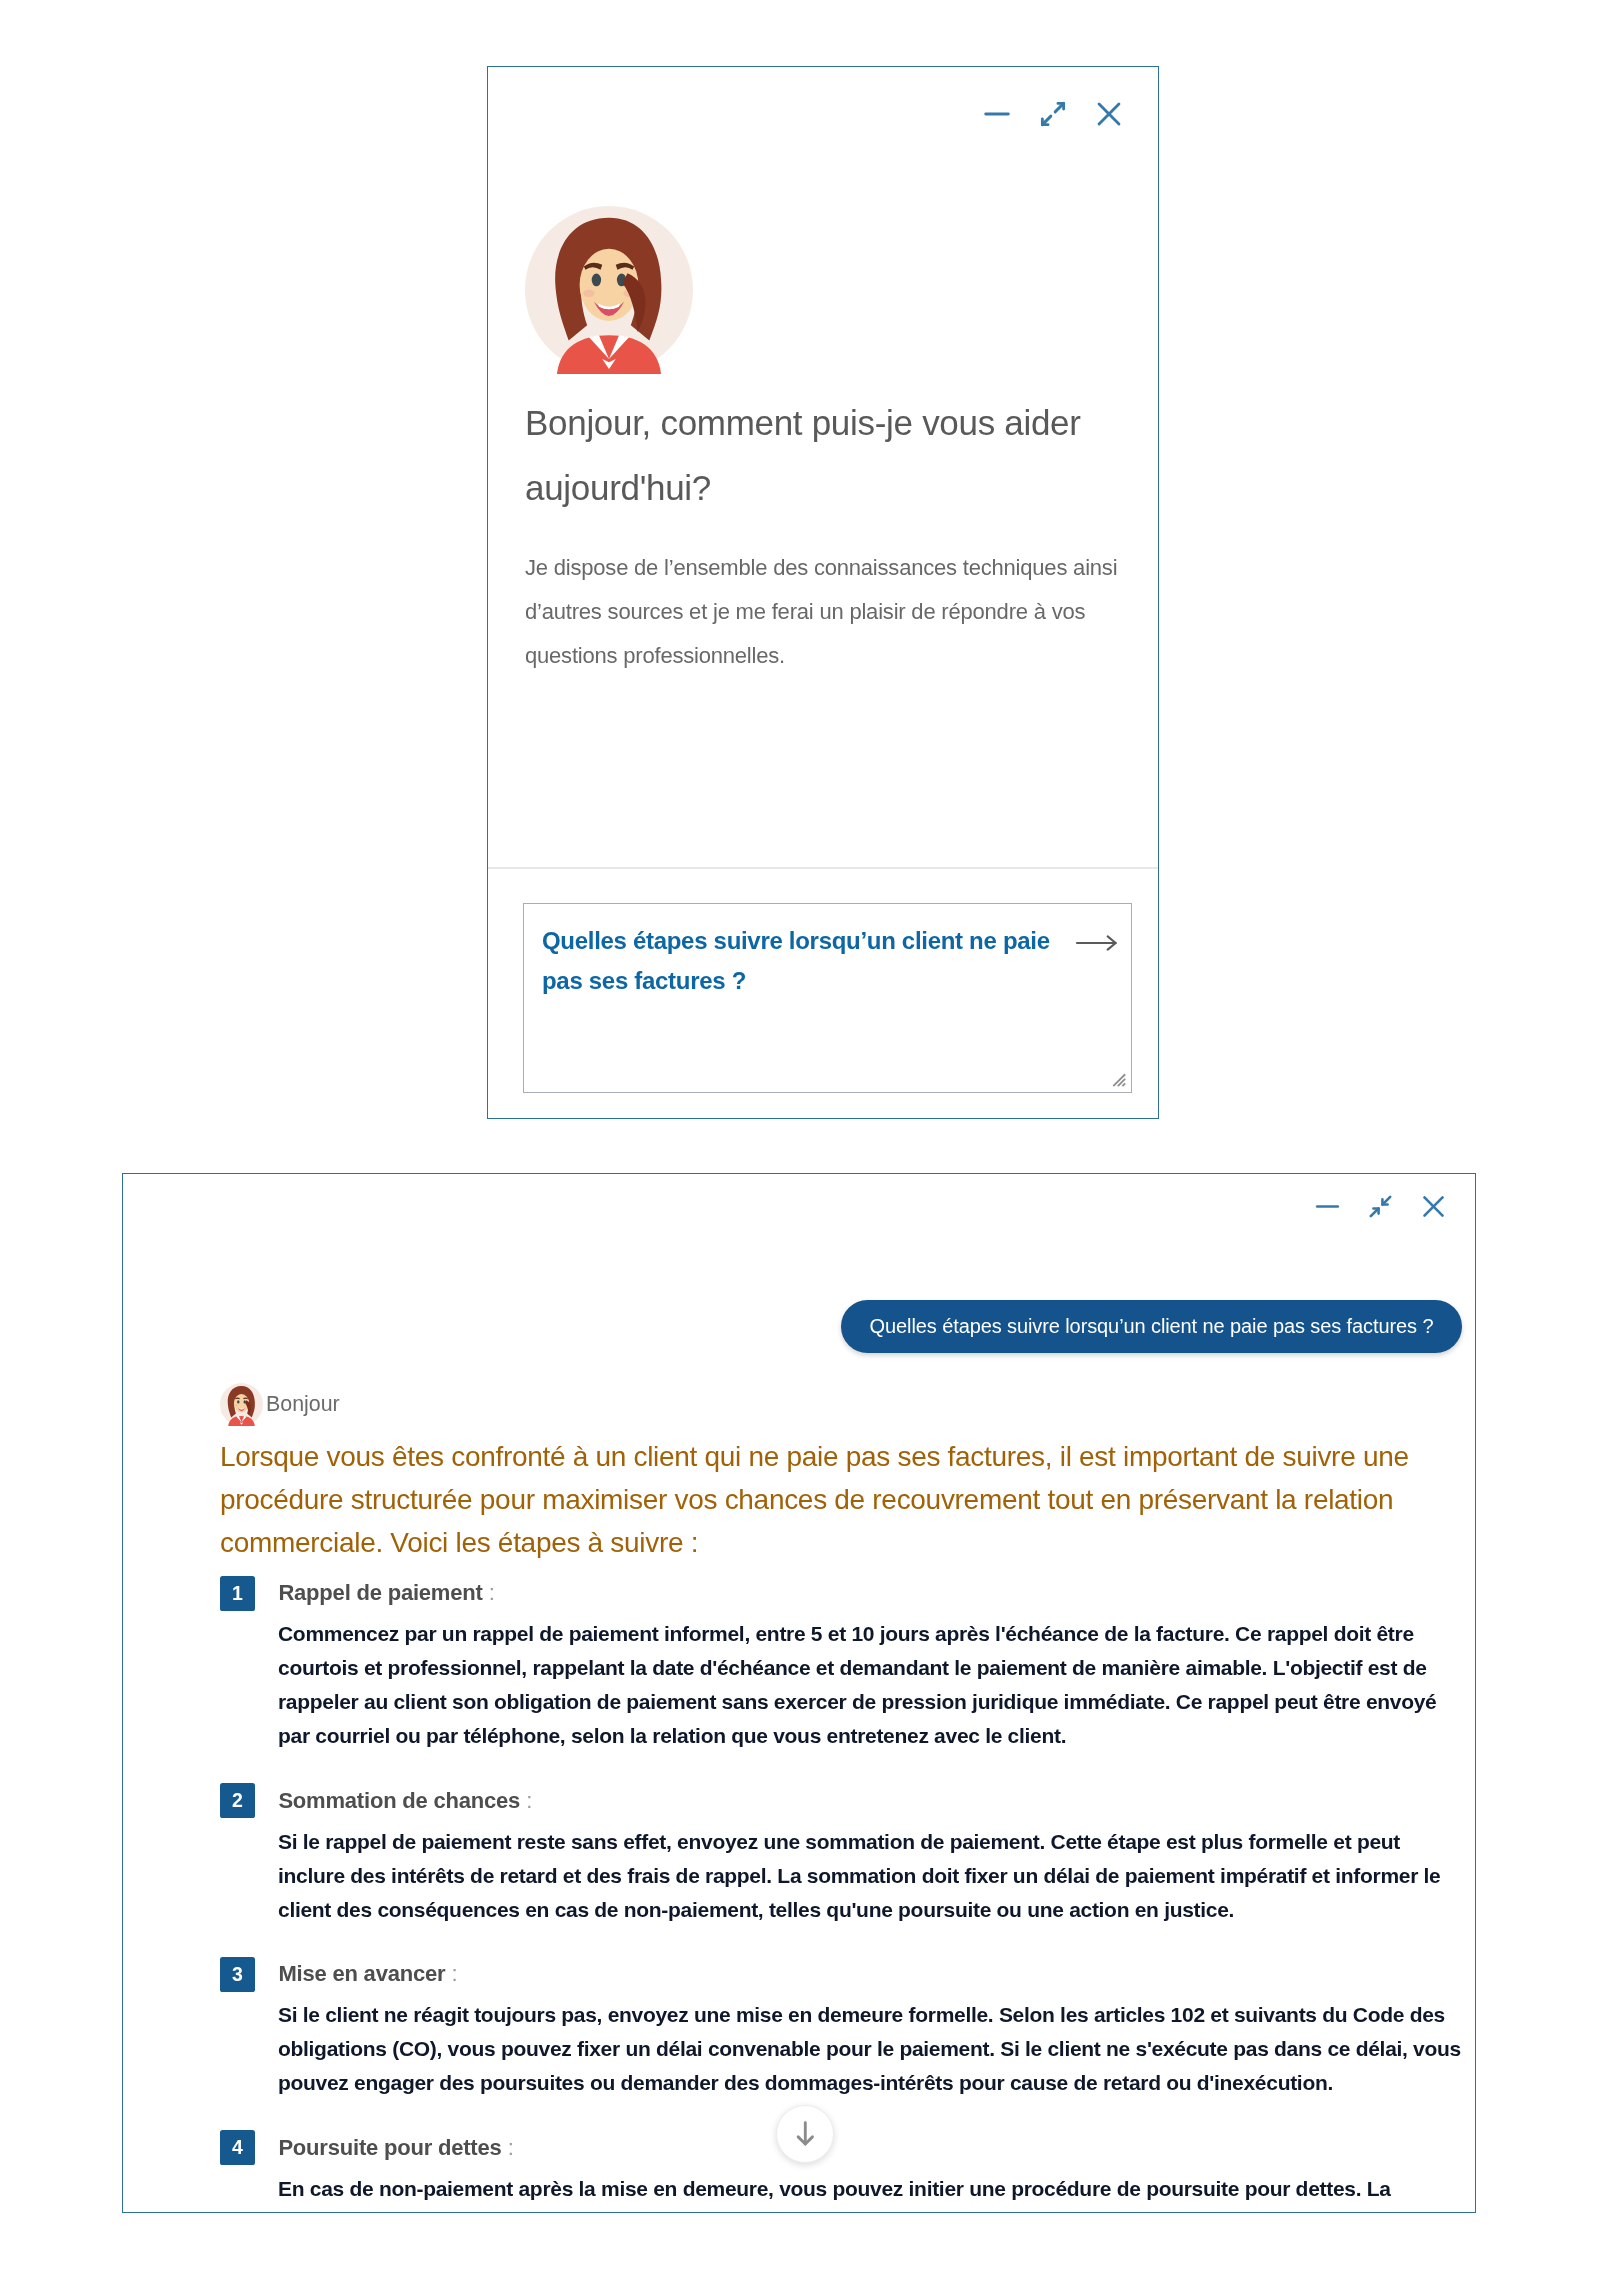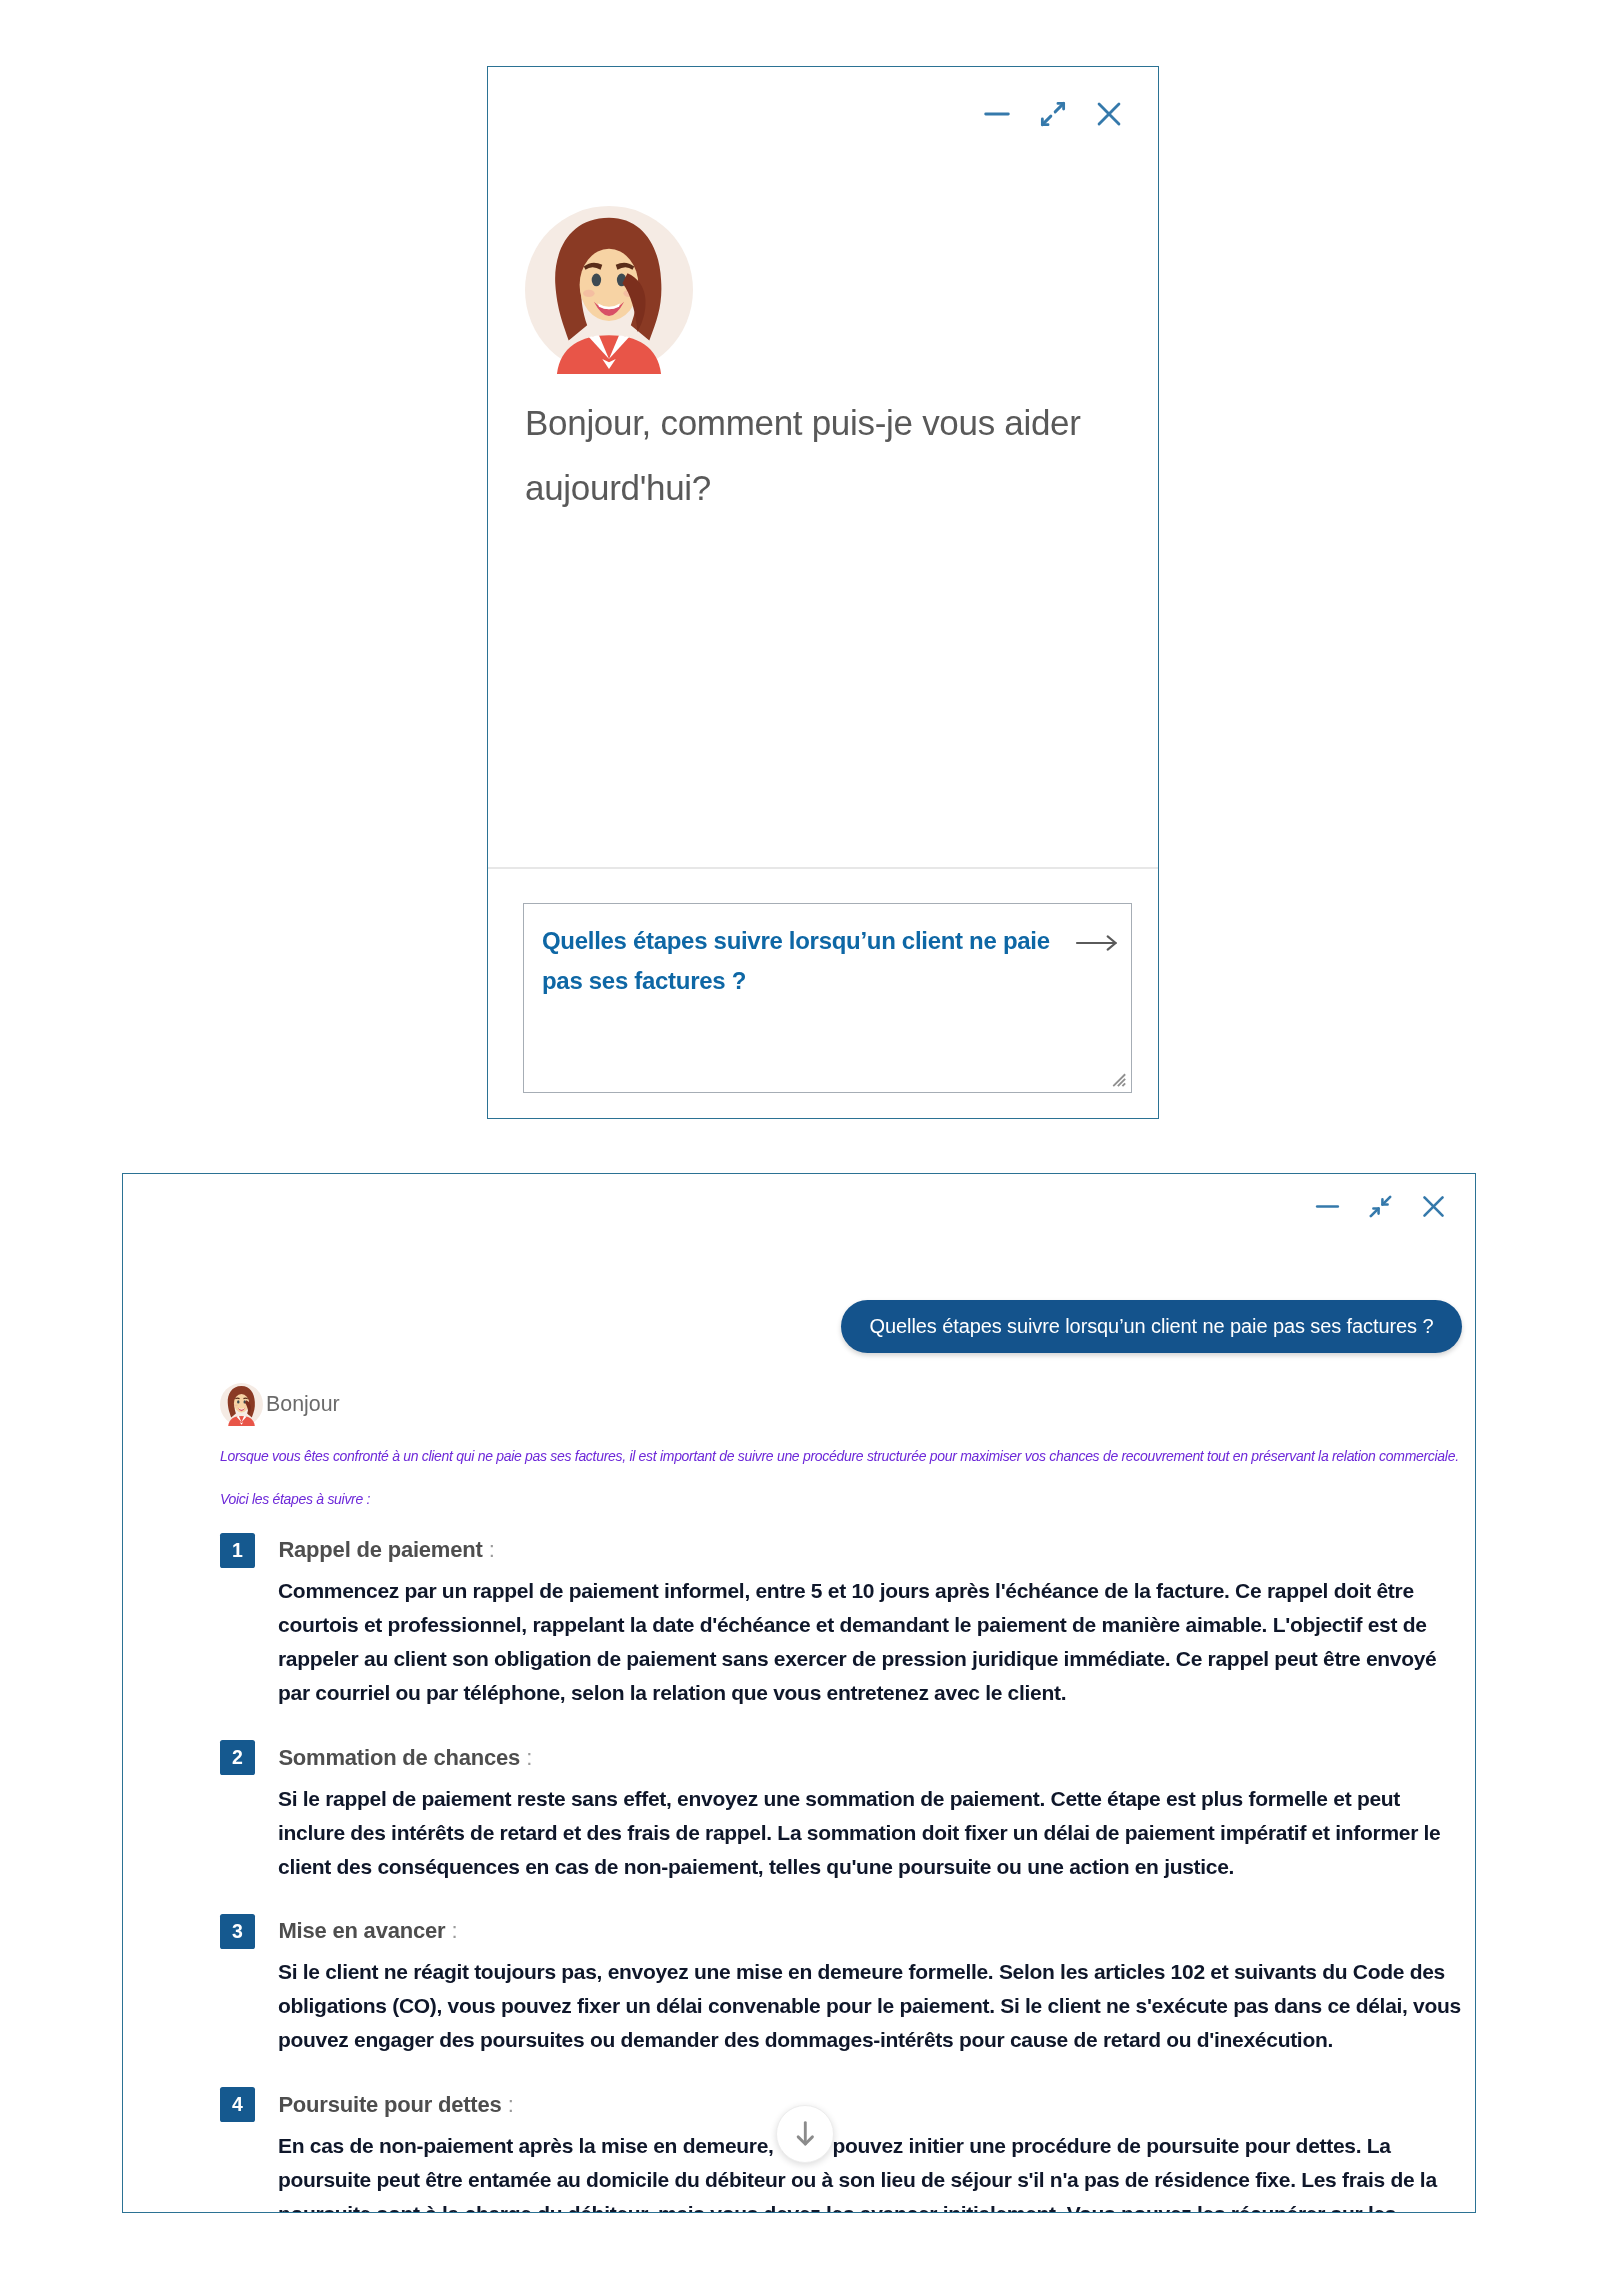--- a/index.html
+++ b/index.html
@@ -44,22 +44,22 @@
   
   .bubble{position:absolute;top:126px;right:13px;height:53px;line-height:53px;
           background:#14538c;color:#ffffff;border-radius:27px;padding:0 28.6px;
           font-size:20px;letter-spacing:-0.1px;white-space:nowrap;
           box-shadow:0 2.6px 5.2px rgba(0,0,0,0.18);}
   .bot-block{position:absolute;left:97px;top:208px;width:1252px;}
   .bot-head{display:flex;align-items:center;gap:3px;height:44px;}
   .avatar-sm{width:43px;height:43px;flex:0 0 43px;}
   .avatar-sm svg{width:100%;height:100%;}
   .bot-greet{font-size:21.4px;color:#6b6b6b;}
-  .intro{margin:9px 0 0 0;font-size:14px;color:#6d28d9;line-height:43px;
-         letter-spacing:-0.3px;font-style:italic;}
+  .intro{margin:9px 0 0 0;font-size:28px;color:#a16207;line-height:43px;
+         letter-spacing:-0.3px;}
   .steps{list-style:none;margin:11.7px 0 0 0;padding:0;}
   .step{margin:0 0 30px 0;}
   .step-head{display:flex;align-items:center;gap:23.4px;}
   .badge{display:inline-flex;align-items:center;justify-content:center;
          width:35px;height:35px;background:#15598f;color:#fff;border-radius:2.6px;
          font-size:19.5px;font-weight:700;}
   .step-title{font-size:22px;color:#4e4e4e;}
   .step-title b{font-weight:700;color:#4e4e4e;letter-spacing:-0.2px;margin-top:20px;}
   .step-title .colon{color:#9a9a9a;font-weight:400;}
   .step-body{margin:6.5px 0 0 58px;width:1193px;font-size:21px;color:#0f172a;
@@ -121,20 +121,21 @@
       </button>
     </div>
 
     <div class="avatar-lg">
       <svg viewBox="0 0 100 100">
           <use href="#bot-avatar"></use>
         </svg>
     </div>
 
     <h1 class="greet-title">Bonjour, comment puis-je vous aider aujourd'hui?</h1>
+    <p class="greet-body">Je dispose de l’ensemble des connaissances techniques ainsi d’autres sources et je me ferai un plaisir de répondre à vos questions professionnelles.</p>
 
     <div class="divider"></div>
 
     <div class="input-wrap">
       <textarea class="msg-input" spellcheck="false" style="">Quelles étapes suivre lorsqu’un client ne paie pas ses factures ?</textarea>
       <button class="send-btn">
         <svg viewBox="0 0 36 18">
           <line x1="3" y1="9" x2="32" y2="9"></line>
             <polyline points="26,4 32,9 26,14"></polyline>
         </svg>

